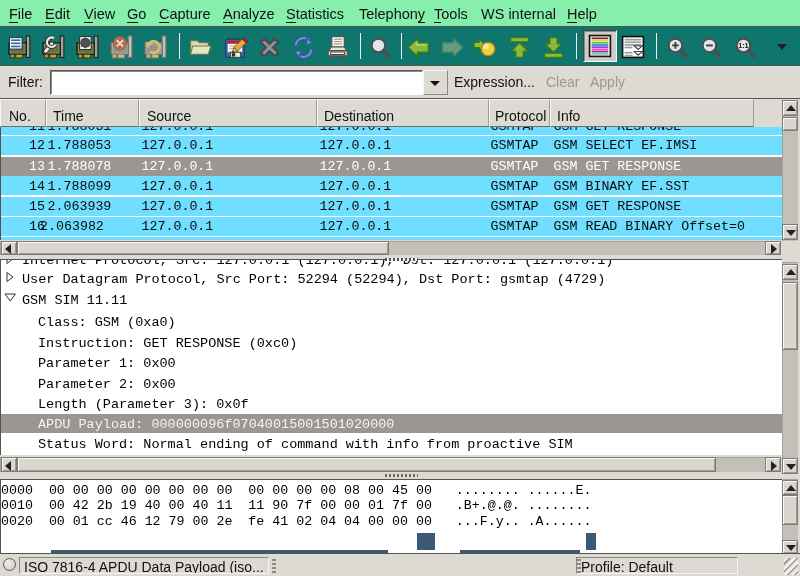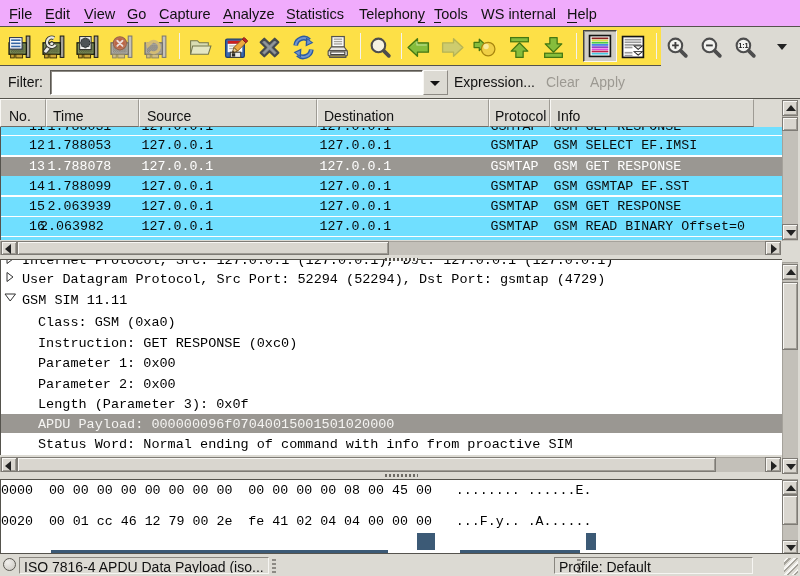--- a/index.html
+++ b/index.html
@@ -1,24 +1,24 @@
 <!DOCTYPE html>
 <html><head>
 <meta charset="utf-8">
 <style>
 html,body{margin:0;padding:0}
 #app{position:relative;width:800px;height:576px;background:#dcdad3;font-family:"Liberation Sans",sans-serif;overflow:hidden}
 #app *{box-sizing:border-box}
 .abs{position:absolute}
 
-#menubar{left:0;top:0;width:800px;height:27px;border-bottom:1px solid #55534d;background:#f0abfc}
+#menubar{left:0;top:0;width:800px;height:27px;border-bottom:1px solid #55534d;background:#86efac}
 .mi{position:absolute;top:6px;font-size:14.5px;color:#111;white-space:pre}
 .mi u{text-decoration:none;border-bottom:1px solid #111}
 
-#toolbar{left:0;top:27px;width:661px;height:39px;border-bottom:1px solid #55534d;background:#fde047}
+#toolbar{left:0;top:27px;width:800px;height:39px;border-bottom:1px solid #55534d;background:#0f766e}
 .tbsep{position:absolute;top:6px;width:1px;height:26px;background:#a8a49c;border-right:1px solid #f4f2ee}
 .ticon{position:absolute;top:8px;width:25px;height:25px}
 
 #filterbar{left:0;top:66px;width:800px;height:33px;border-bottom:1px solid #55534d;background:#dcdad3}
 #filterlbl{position:absolute;left:8px;top:8px;font-size:14px;color:#111}
 #filterinput{position:absolute;left:50px;top:4px;width:373px;height:25px;background:#fff;border:1px solid #5a5751;border-right-color:#fff;border-bottom-color:#fff;box-shadow:inset 1px 1px 0 #8d8a84}
 #filtercombo{position:absolute;left:423px;top:4px;width:25px;height:25px;background:#dcdad3;border:1px solid #8d8a84;border-top-color:#f8f7f4;border-left-color:#f8f7f4;}
 .ftxt{position:absolute;top:8px;font-size:14px;color:#111}
 .ftxt.dis{color:#9c9992}
 
@@ -273,21 +273,21 @@
   <div class="hcell" style="left:489px;width:61px">
         <span style="left:5px">Protocol</span>
       </div>
   <div class="hcell" style="left:550px;width:204px">
         <span style="left:6px">Info</span>
       </div>
   <div id="rows">
     <div class="prow cy" style="top:-10.7px"><span style="right:738px">11</span><span style="left:46.5px">1.788031</span><span style="left:140.5px">127.0.0.1</span><span style="left:318.5px">127.0.0.1</span><span style="left:489.5px">GSMTAP</span><span style="left:552.5px">GSM GET RESPONSE</span></div>
     <div class="prow cy" style="top:8.6px"><span style="right:738px">12</span><span style="left:46.5px">1.788053</span><span style="left:140.5px">127.0.0.1</span><span style="left:318.5px">127.0.0.1</span><span style="left:489.5px">GSMTAP</span><span style="left:552.5px">GSM SELECT EF.IMSI</span></div>
     <div class="prow sel" style="top:29.7px"><span style="right:738px">13</span><span style="left:46.5px">1.788078</span><span style="left:140.5px">127.0.0.1</span><span style="left:318.5px">127.0.0.1</span><span style="left:489.5px">GSMTAP</span><span style="left:552.5px">GSM GET RESPONSE</span></div>
-    <div class="prow cy" style="top:49.2px"><span style="right:738px">14</span><span style="left:46.5px">1.788099</span><span style="left:140.5px">127.0.0.1</span><span style="left:318.5px">127.0.0.1</span><span style="left:489.5px">GSMTAP</span><span style="left:552.5px">GSM GSMTAP EF.SST</span></div>
+    <div class="prow cy" style="top:49.2px"><span style="right:738px">14</span><span style="left:46.5px">1.788099</span><span style="left:140.5px">127.0.0.1</span><span style="left:318.5px">127.0.0.1</span><span style="left:489.5px">GSMTAP</span><span style="left:552.5px">GSM BINARY EF.SST</span></div>
     <div class="prow cy" style="top:69.5px"><span style="right:738px">15</span><span style="left:46.5px">2.063939</span><span style="left:140.5px">127.0.0.1</span><span style="left:318.5px">127.0.0.1</span><span style="left:489.5px">GSMTAP</span><span style="left:552.5px">GSM GET RESPONSE</span></div>
     <div class="prow cy" style="top:89.8px"><span style="right:738px">16</span><span style="left:39px">2.063982</span><span style="left:140.5px">127.0.0.1</span><span style="left:318.5px">127.0.0.1</span><span style="left:489.5px">GSMTAP</span><span style="left:552.5px">GSM READ BINARY Offset=0</span></div>
     <div class="prow cy" style="top:110.1px"><span style="right:738px">17</span><span style="left:48px">2.064012</span><span style="left:140.5px">127.0.0.1</span><span style="left:318.5px">127.0.0.1</span><span style="left:489.5px">GSMTAP</span><span style="left:552.5px">GSM GET RESPONSE</span></div>
   </div>
 
   <div class="trough" style="left:782px;top:1px;width:16px;height:141px"></div>
   <div class="sbtn" style="left:782px;top:1px;width:16px;height:16px">
         <span class="tri" style="left:3px;top:4px;border-width:0 5px 6px 5px;border-color:transparent transparent #222 transparent"></span>
       </div>
   <div class="thumb" style="left:782px;top:18px;width:16px;height:14px"></div>
@@ -343,20 +343,21 @@
   <div class="sbtn" style="left:765px;top:199px;width:16px;height:15px">
         <span class="tri" style="left:5px;top:2.5px;border-width:5px 0 5px 6px;border-color:transparent transparent transparent #222"></span>
       </div>
 
   <div style="position:absolute;left:385px;top:215.5px;width:33px;height:3px;background-image:repeating-linear-gradient(90deg,#6e6b65 0 2px,#dcdad3 2px 4px)"></div>
 </div>
 
 <div id="hex" class="abs">
   <div id="hexcontent">
     <div class="hrow" style="top:2.5px">0000  00 00 00 00 00 00 00 00  00 00 00 00 08 00 45 00   ........ ......E.</div>
+    <div class="hrow" style="top:17.7px">0010  00 42 2b 19 40 00 40 11  11 90 7f 00 00 01 7f 00   .B+.@.@. ........</div>
     <div class="hrow" style="top:34.4px">0020  00 01 cc 46 12 79 00 2e  fe 41 02 04 04 00 00 00   ...F.y.. .A......</div>
     <div style="position:absolute;left:415.5px;top:53px;width:18px;height:16.5px;background:#3c5a76"></div>
         <div style="position:absolute;left:584.5px;top:53px;width:10px;height:16.5px;background:#3c5a76"></div>
     <div style="position:absolute;left:50px;top:69.5px;width:337px;height:4.3px;background:#3c5a76"></div>
         <div style="position:absolute;left:459px;top:69.5px;width:120px;height:4.3px;background:#3c5a76"></div>
   </div>
 
   <div class="trough" style="left:782px;top:1px;width:16px;height:74px"></div>
   <div class="sbtn" style="left:782px;top:2px;width:16px;height:15px">
         <span class="tri" style="left:3px;top:4px;border-width:0 5px 6px 5px;border-color:transparent transparent #222 transparent"></span>
@@ -365,17 +366,17 @@
   <div class="sbtn" style="left:782px;top:62px;width:16px;height:14px">
         <span class="tri" style="left:3px;top:4px;border-width:6px 5px 0 5px;border-color:#222 transparent transparent transparent"></span>
       </div>
 </div>
 
 <div id="status" class="abs">
   <div style="position:absolute;left:3px;top:4px;width:13px;height:13px;border-radius:50%;border:1px solid #5a5751;background:radial-gradient(circle at 35% 30%,#f1efec,#c9c6bf)"></div>
   <div class="sframe" style="left:19px;width:250px">ISO 7816-4 APDU Data Payload (iso...</div>
   <div class="grip" style="left:272px"></div>
   <div class="grip" style="left:577px"></div>
-  <div class="sframe" style="left:554px;width:199px">Profile: Default</div>
+  <div class="sframe" style="left:576px;width:162px">Profile: Default</div>
   <div style="position:absolute;left:784px;top:4px;width:14px;height:17px;background:repeating-linear-gradient(135deg,#dcdad3 0 2px,#f6f5f2 2px 3.5px,#a5a29a 3.5px 5px)"></div>
 </div>
 
 </div>
 
 </body></html>

